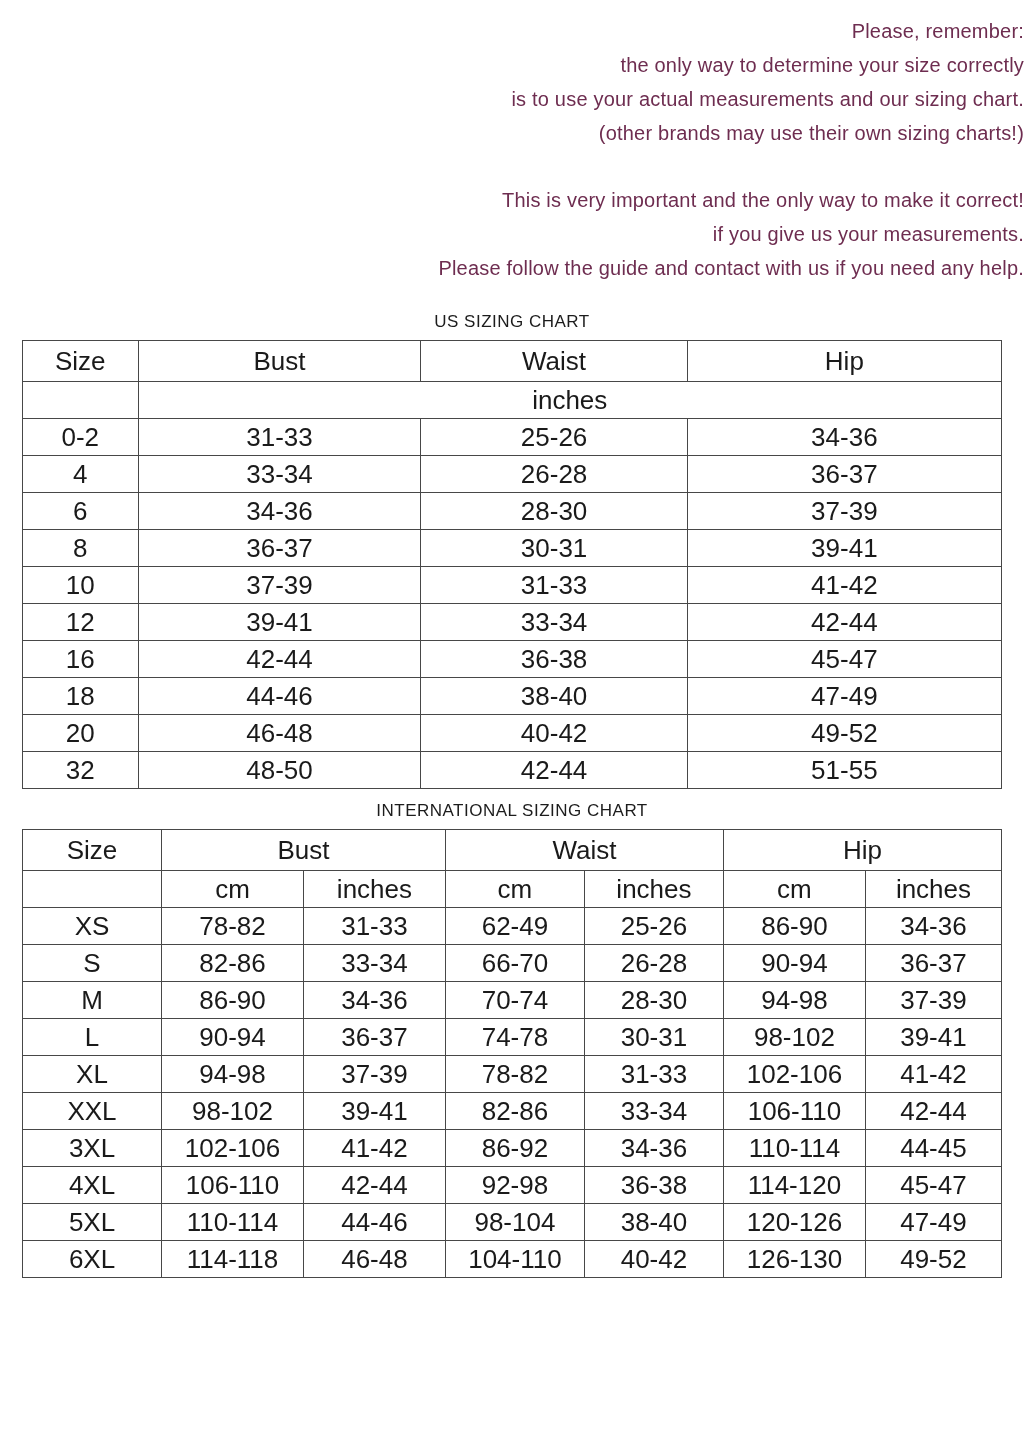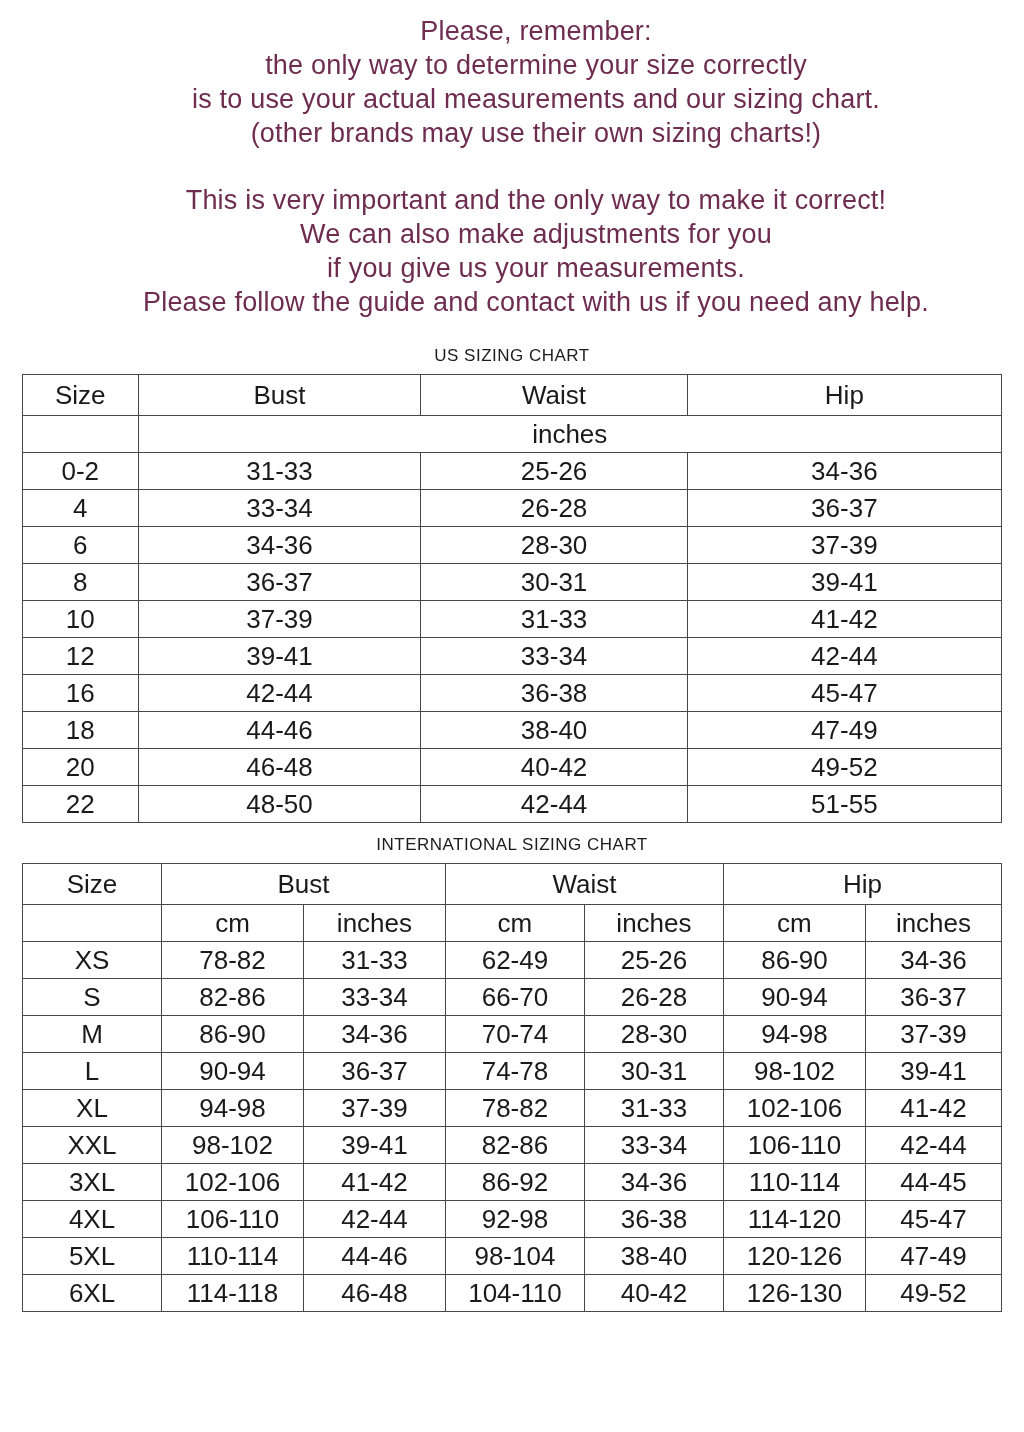--- a/index.html
+++ b/index.html
@@ -6,23 +6,23 @@
   .page {
     width: 1024px;
     height: 1432px;
     background: #ffffff;
     box-sizing: border-box;
     padding-top: 14px;
     font-family: "Liberation Sans", sans-serif;
     overflow: hidden;
   }
   .intro {
-    text-align: center;
+    text-align: right;
     color: #6e2d50;
-    font-size: 27px;
+    font-size: 20px;
     line-height: 34px;
     font-weight: 300;
     letter-spacing: 0.2px;
     margin-left: 48px;
   }
   .intro-block2 { margin-top: 33px; }
   .chart-title {
     text-align: center;
     color: #1c1c1c;
     font-size: 17px;
@@ -58,21 +58,20 @@
 
 <div class="page">
 
   <div class="intro">
     <div>Please, remember:</div>
     <div>the only way to determine your size correctly</div>
     <div>is to use your actual measurements and our sizing chart.</div>
     <div>(other brands may use their own sizing charts!)</div>
     <div class="intro-block2">
       <div>This is very important and the only way to make it correct!</div>
-      <div>We can also make adjustments for you</div>
       <div>if you give us your measurements.</div>
       <div>Please follow the guide and contact with us if you need any help.</div>
     </div>
   </div>
 
   <div class="chart-title">US SIZING CHART</div>
 
   <table class="size-table">
     <colgroup>
       <col style="width:11.8%">
@@ -141,21 +140,21 @@
           <td>38-40</td>
           <td>47-49</td>
         </tr>
         <tr>
           <td>20</td>
           <td>46-48</td>
           <td>40-42</td>
           <td>49-52</td>
         </tr>
         <tr>
-          <td>22</td>
+          <td>32</td>
           <td>48-50</td>
           <td>42-44</td>
           <td>51-55</td>
         </tr>
       </tbody>
   </table>
 
   <div class="chart-title intl">INTERNATIONAL SIZING CHART</div>
 
   <table class="size-table">

